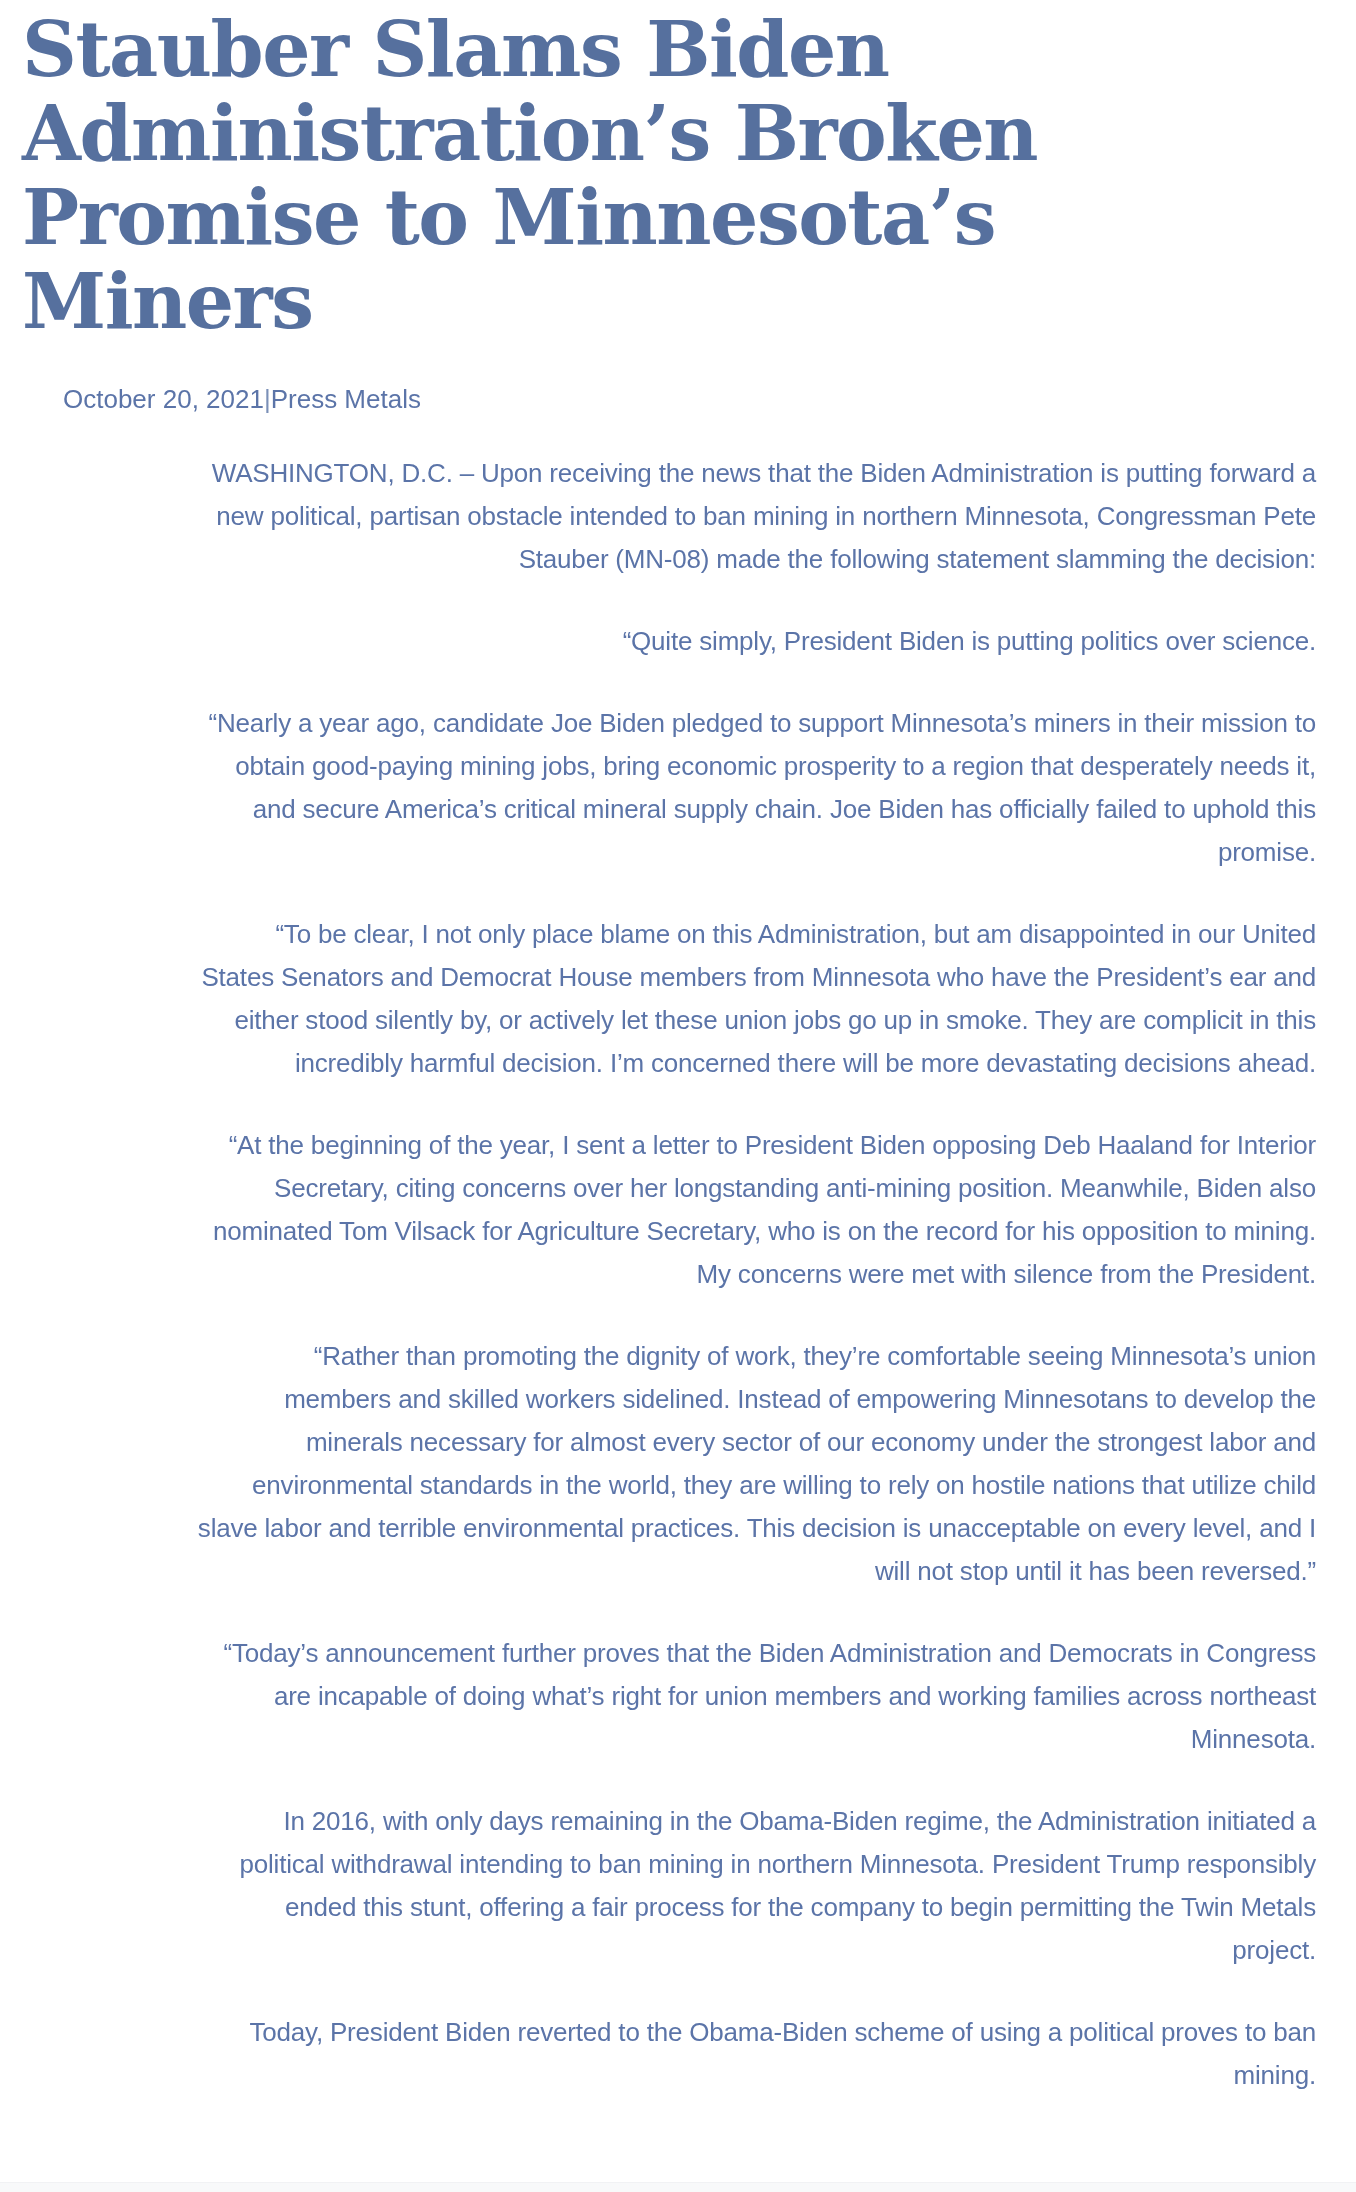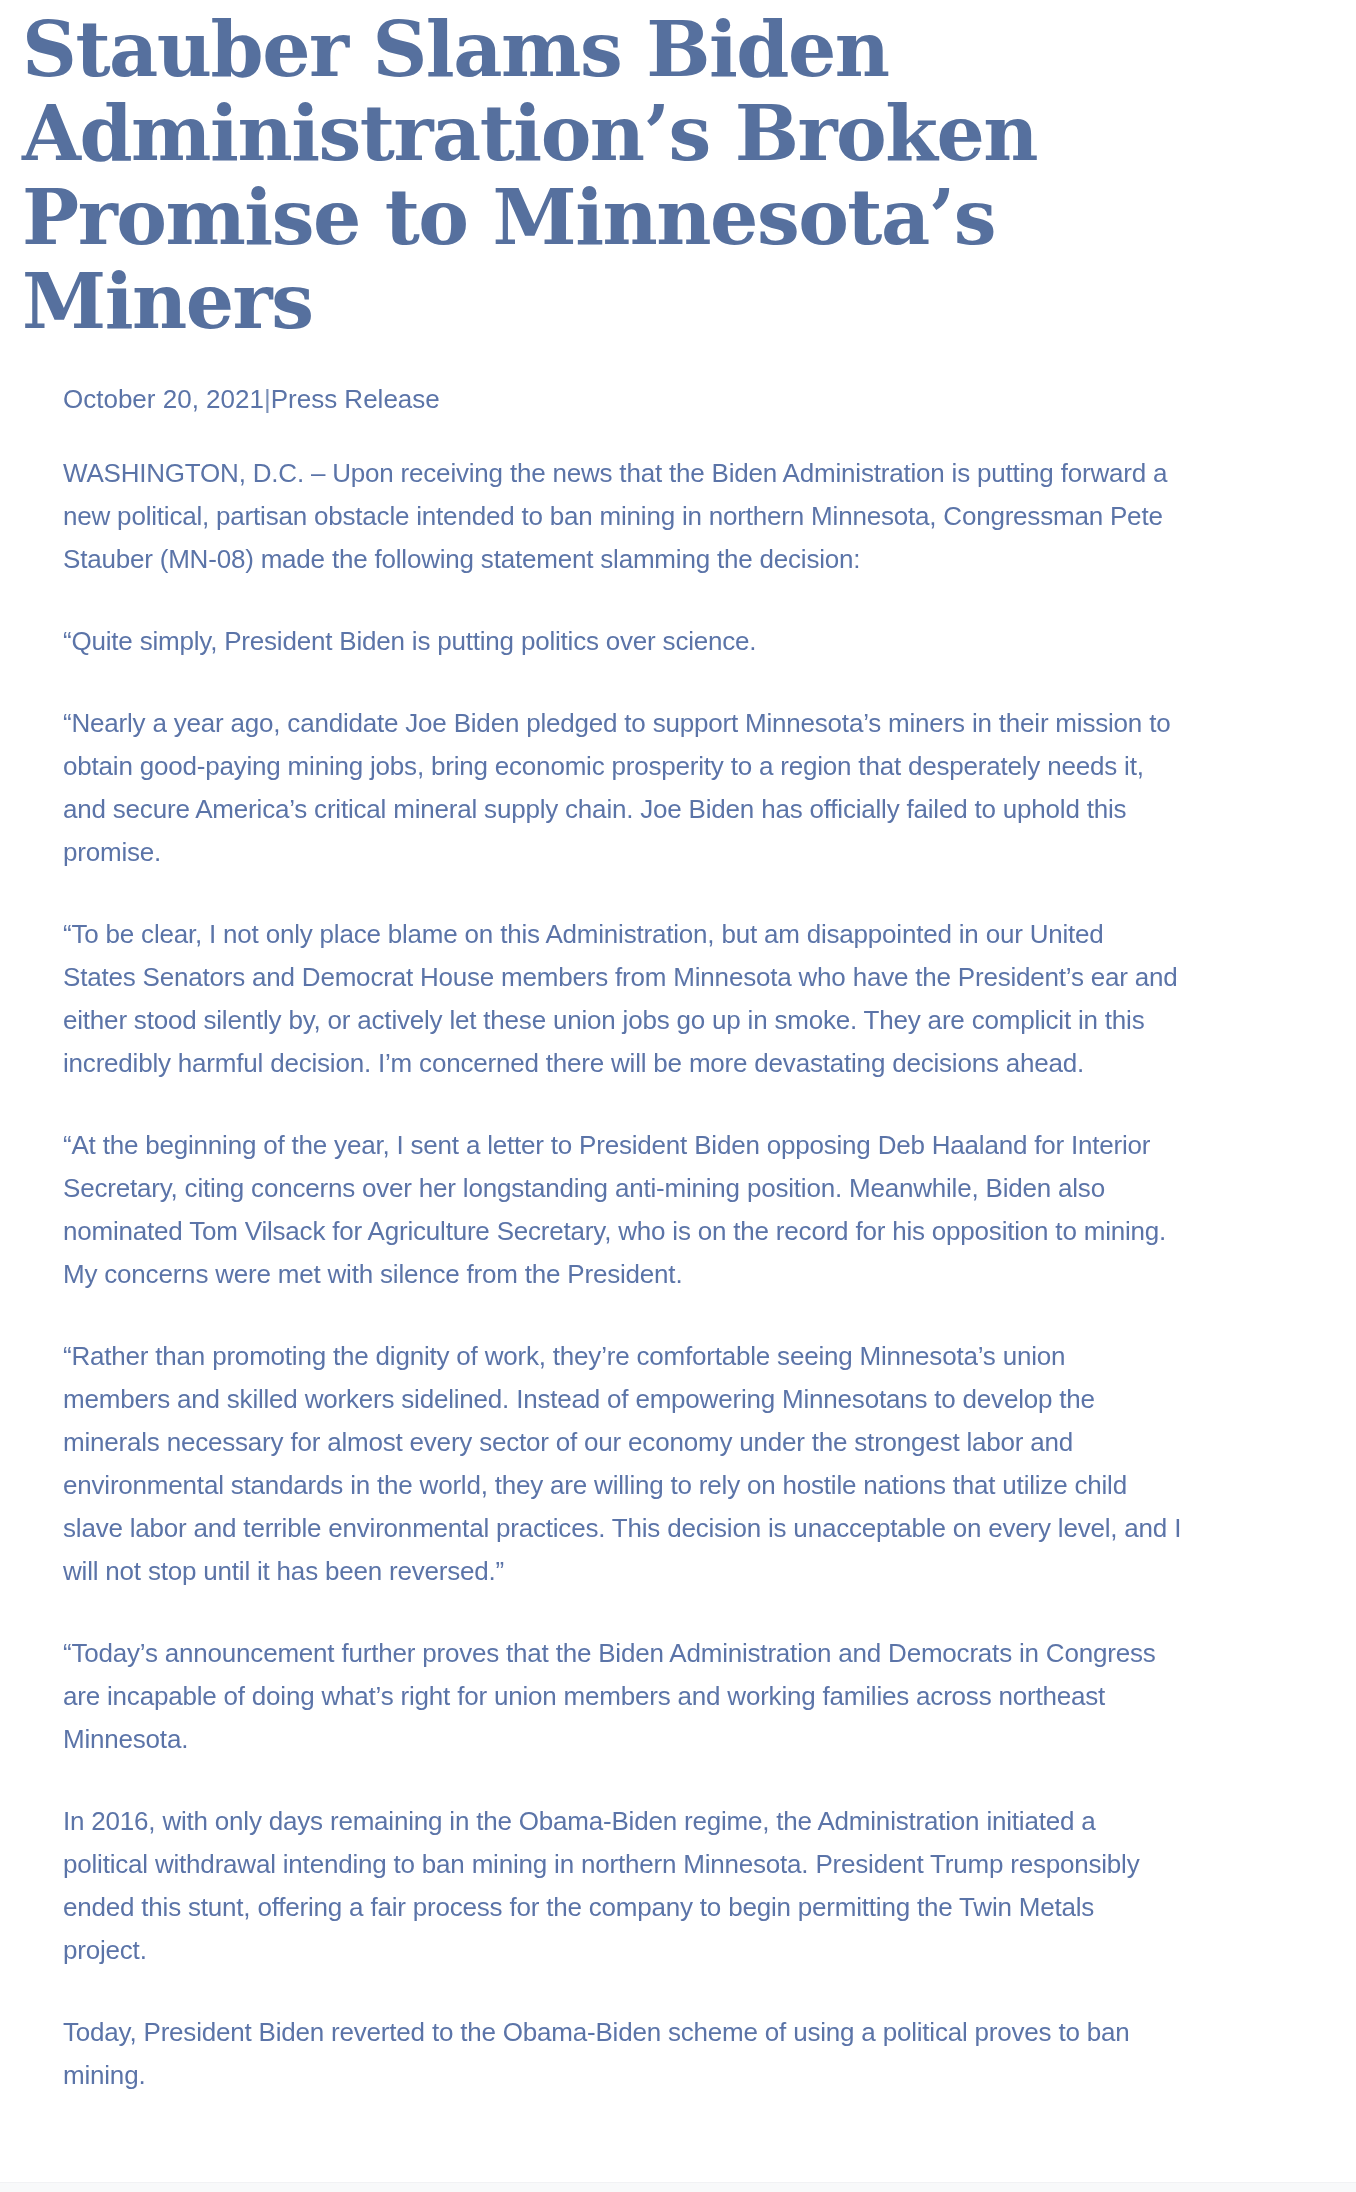--- a/index.html
+++ b/index.html
@@ -26,21 +26,21 @@
   .meta-row {
     display: flex;
     align-items: center;
     margin-top: 40px;
     padding-left: 63px;
     font-size: 26px;
     line-height: 30px;
     color: #5b74a8;
   }
   .meta-separator { color: #7b90b8; font-weight: 400; }
-  .body-copy { margin-top: 38px; }
+  .body-copy { margin-top: 38px; text-align: right; }
   .body-copy p {
     margin: 0 0 39px 0;
     padding-left: 63px;
     font-size: 26px;
     line-height: 43px;
     letter-spacing: -0.2px;
     color: #5b74a8;
     white-space: pre;
   }
   .footer-strip {
@@ -59,21 +59,21 @@
 <article class="article">
 
   <h1 class="page-title">Stauber Slams Biden
 Administration’s Broken
 Promise to Minnesota’s
 Miners</h1>
 
   <div class="meta-row">
     <span class="meta-date">October 20, 2021</span>
     <span class="meta-separator">|</span>
-    <span class="meta-category">Press Release</span>
+    <span class="meta-category">Press Metals</span>
   </div>
 
   <div class="body-copy">
     <p>WASHINGTON, D.C. – Upon receiving the news that the Biden Administration is putting forward a
 new political, partisan obstacle intended to ban mining in northern Minnesota, Congressman Pete
 Stauber (MN-08) made the following statement slamming the decision:</p>
     <p>“Quite simply, President Biden is putting politics over science.</p>
     <p>“Nearly a year ago, candidate Joe Biden pledged to support Minnesota’s miners in their mission to
 obtain good-paying mining jobs, bring economic prosperity to a region that desperately needs it,
 and secure America’s critical mineral supply chain. Joe Biden has officially failed to uphold this

